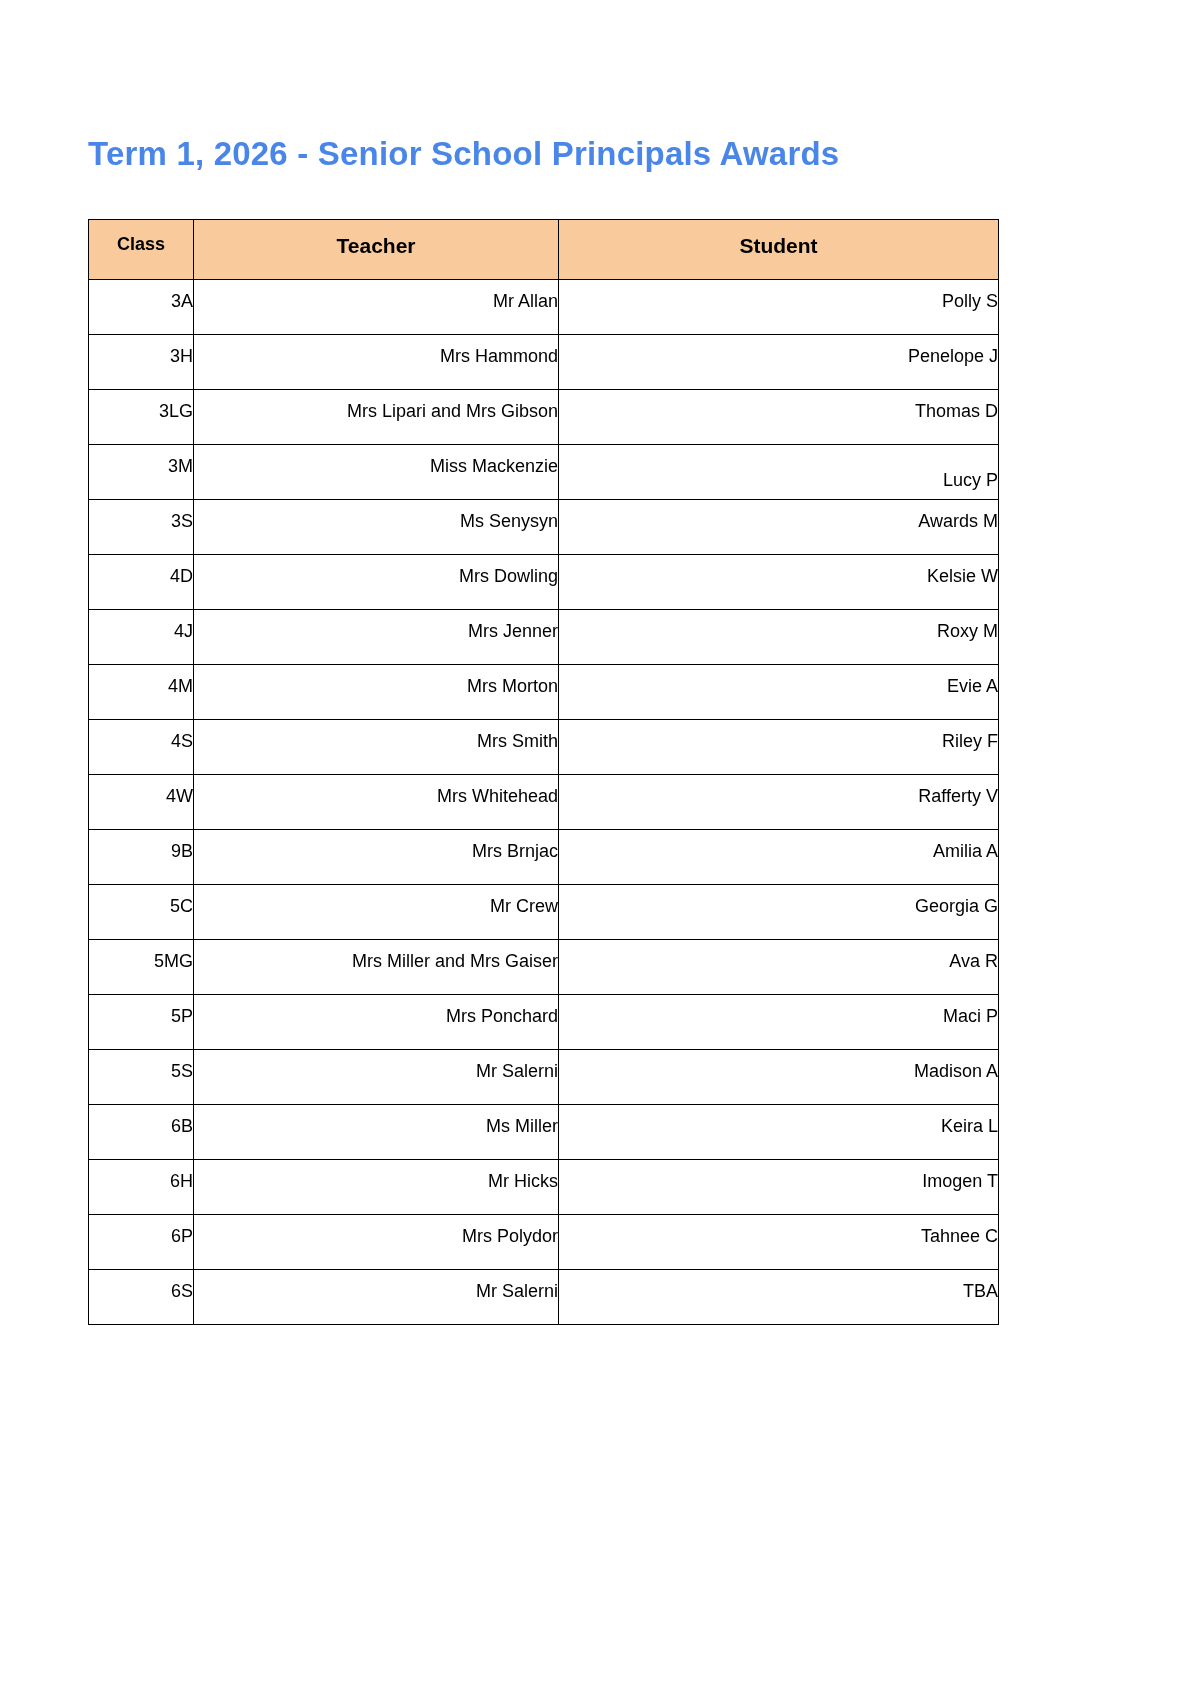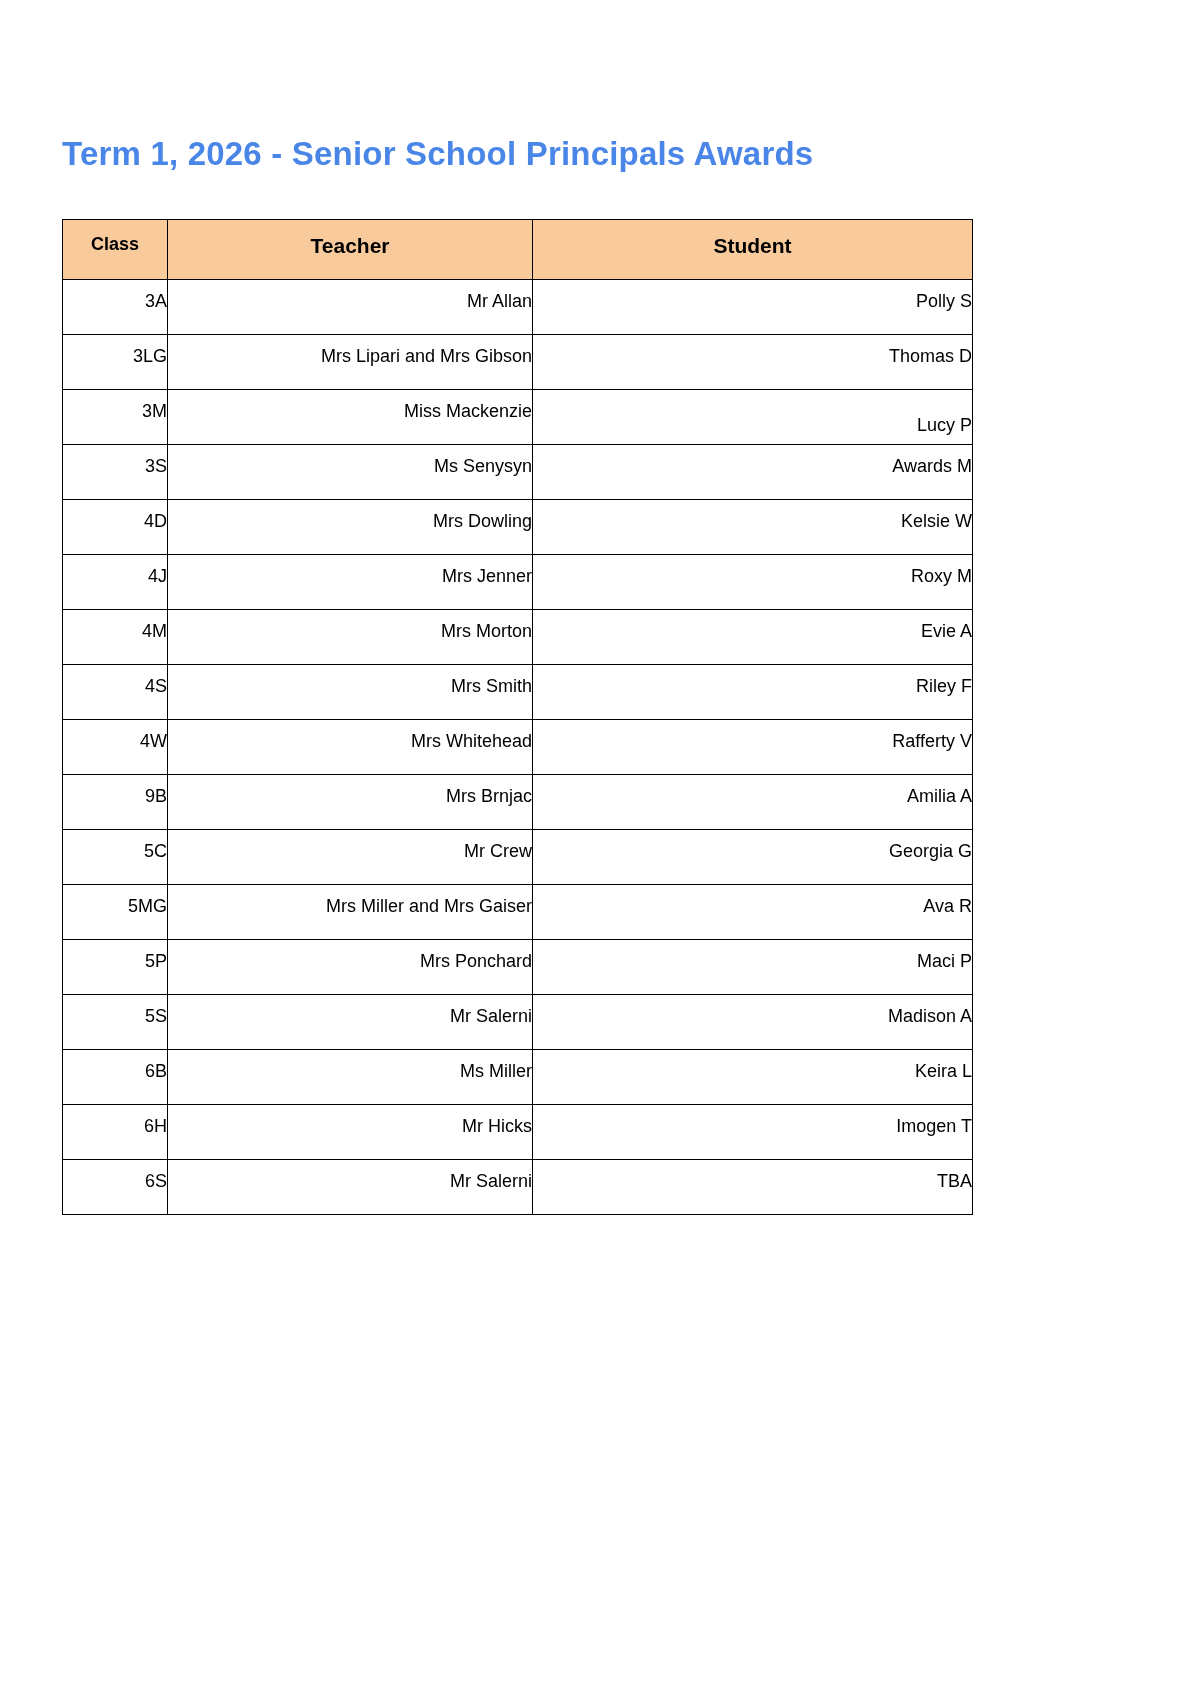--- a/index.html
+++ b/index.html
@@ -8,21 +8,21 @@
     font-family: "Liberation Sans", sans-serif;
   }
   .page {
     width: 1192px;
     height: 1684px;
     background: #ffffff;
     position: relative;
   }
   .content {
     padding-top: 135px;
-    padding-left: 62px;
+    padding-left: 88px;
     padding-right: 147px;
   }
   h1.doc-title {
     color: #4a86e8;
     font-size: 33px;
     font-weight: bold;
     letter-spacing: 0.2px;
     margin-bottom: 46px;
   }
   table.awards {
@@ -75,20 +75,25 @@
           <th class="hdr-class">Class</th>
           <th class="hdr-teacher">Teacher</th>
           <th class="hdr-student">Student</th>
         </tr>
       </thead>
       <tbody>
         <tr>
           <td>3A</td>
           <td>Mr Allan</td>
           <td>Polly S</td>
+        </tr>
+        <tr>
+          <td>3H</td>
+          <td>Mrs Hammond</td>
+          <td>Penelope J</td>
         </tr>
         <tr>
           <td>3LG</td>
           <td>Mrs Lipari and Mrs Gibson</td>
           <td>Thomas D</td>
         </tr>
         <tr>
           <td>3M</td>
           <td>Miss Mackenzie</td>
           <td class="offset-down">Lucy P</td>
@@ -152,20 +157,25 @@
           <td>6B</td>
           <td>Ms Miller</td>
           <td>Keira L</td>
         </tr>
         <tr>
           <td>6H</td>
           <td>Mr Hicks</td>
           <td>Imogen T</td>
         </tr>
         <tr>
+          <td>6P</td>
+          <td>Mrs Polydor</td>
+          <td>Tahnee C</td>
+        </tr>
+        <tr>
           <td>6S</td>
           <td>Mr Salerni</td>
           <td>TBA</td>
         </tr>
       </tbody>
     </table>
 
   </div>
 </div>
 

